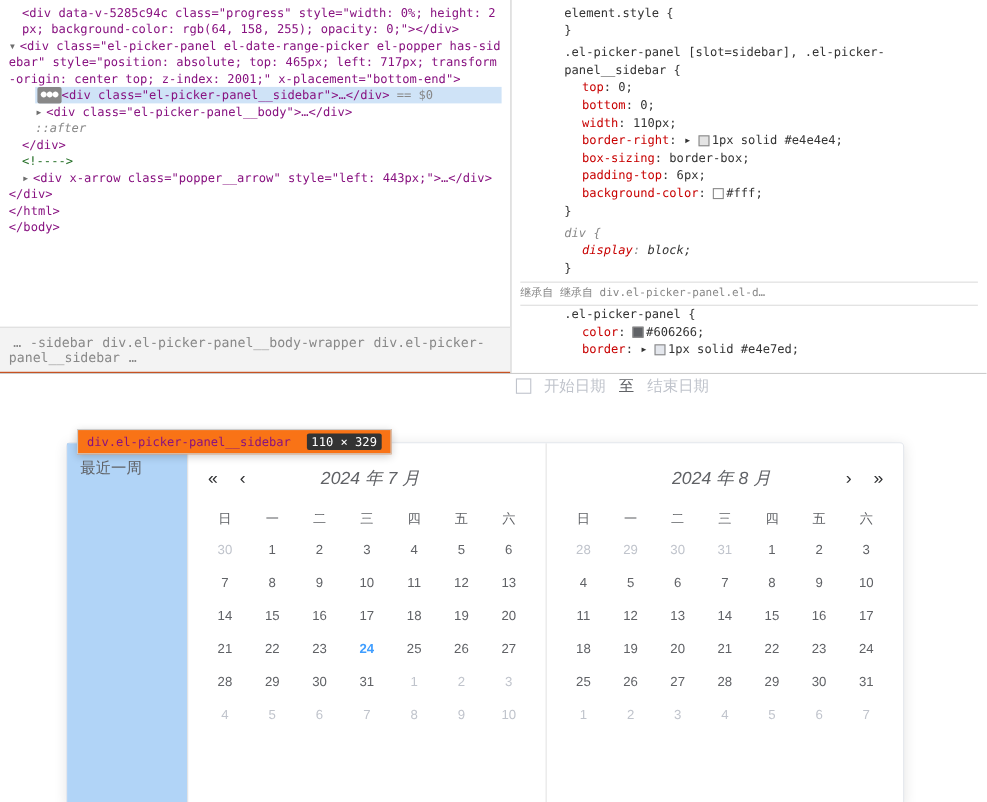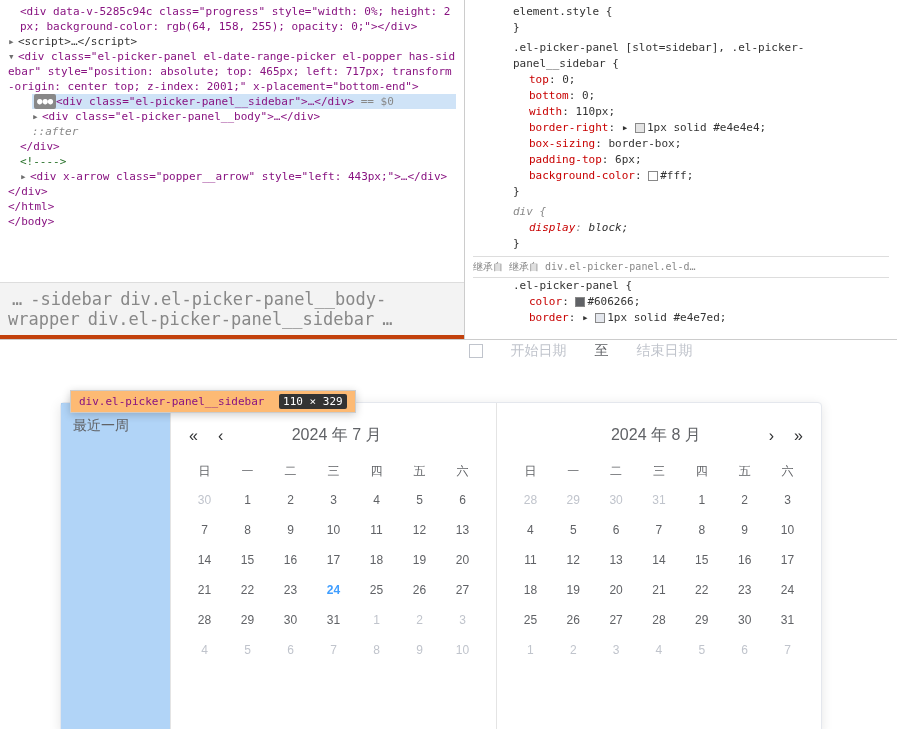--- a/index.html
+++ b/index.html
@@ -11,66 +11,65 @@
 .comment { color: #236e25; }
 .pseudo { color: #888; font-style: italic; }
 .dim { color: #888; }
 .highlight-line { background: #d0e3f5; }
 .toggle { color: #6e6e6e; display: inline-block; width: 10px; cursor: pointer; }
 .indent0 { margin-left: 0; }
 .indent1 { margin-left: 12px; }
 .indent2 { margin-left: 24px; }
 .ellipsis-btn { background: #888; color: #fff; border-radius: 2px; font-size: 9px; padding: 0 3px; position: absolute; left: 2px; }
 
-.breadcrumb { color: #888; padding: 6px 8px; border-top: 1px solid #ddd; border-bottom: 4px solid #c2410c; font-size: 17px; }
+.breadcrumb { color: #888; padding: 6px 8px; border-top: 1px solid #ddd; border-bottom: 1px solid #c2410c; font-size: 12px; }
 .breadcrumb span { margin: 0 4px; }
 
 .styles-panel { flex: 1; overflow: auto; padding: 4px 8px; font-size: 11px; line-height: 16px; }
 .rule { margin-bottom: 4px; margin-left: 40px; }
 .selector { color: #333; }
 .prop { margin-left: 16px; }
 .prop-name { color: #c80000; }
 .prop-val { color: #333; }
 .italic { font-style: italic; color: #888; }
 .inherit-bar { border-top: 1px solid #ddd; border-bottom: 1px solid #ddd; padding: 2px 0; color: #888; font-size: 10px; }
 .swatch { display: inline-block; width: 10px; height: 10px; border: 1px solid #888; vertical-align: middle; margin-right: 2px; }
 
 .page-area { position: relative; padding: 0; font-family: -apple-system, sans-serif; font-size: 14px; color: #606266; }
 .page-headers { display: flex; gap: 40px; padding: 2px 70px; }
-.date-input { display: flex; align-items: center; gap: 28px; color: #c0c4cc; flex: 1; }
+.date-input { display: flex; align-items: center; gap: 12px; color: #c0c4cc; flex: 1; }
 .date-input .icon { width: 14px; height: 14px; border: 1px solid #c0c4cc; }
 
-.tooltip { position: absolute; top: 50px; left: 70px; background: #fdba74; border: 1px solid #ccc; box-shadow: 0 2px 8px rgba(0,0,0,0.2); padding: 4px 8px; font-family: monospace; font-size: 11px; z-index: 20; }
+.tooltip { position: absolute; top: 50px; left: 70px; background: #f97316; border: 1px solid #ccc; box-shadow: 0 2px 8px rgba(0,0,0,0.2); padding: 4px 8px; font-family: monospace; font-size: 11px; z-index: 20; }
 .tooltip .sel { color: #881280; }
 .tooltip .dims { background: #333; color: #fff; padding: 1px 4px; margin-left: 8px; border-radius: 2px; }
 
 .picker-wrap { position: relative; margin: 40px 0 0 60px; display: inline-flex; background: #fff; border: 1px solid #e4e7ed; box-shadow: 0 2px 12px rgba(0,0,0,0.1); border-radius: 4px; }
 .sidebar-overlay { width: 110px; height: 329px; background: rgba(100,170,240,0.5); border-right: 1px solid #e4e4e4; padding-top: 6px; font-size: 14px; position: relative; }
 .sidebar-item { padding: 8px 12px; color: #606266; cursor: pointer; }
 
 .cal-container { display: flex; }
 .cal { width: 325px; padding: 10px 12px; }
 .cal + .cal { border-left: 1px solid #e4e4e4; }
 .cal-header { display: flex; align-items: center; justify-content: center; gap: 8px; padding: 12px 0; font-size: 16px; color: #606266; }
 .cal-nav { color: #303133; cursor: pointer; padding: 0 6px; }
-.cal-title { flex: 1; text-align: center; }
+.cal-title { flex: 1; text-align: center; font-style: italic; }
 .cal-table { width: 100%; border-collapse: collapse; table-layout: fixed; }
 .cal-table th { padding: 5px; color: #606266; font-weight: normal; font-size: 12px; }
 .cal-table td { text-align: center; padding: 8px 0; font-size: 12px; cursor: pointer; color: #606266; }
 .cal-table td.prev, .cal-table td.next { color: #c0c4cc; }
 .cal-table td.today { color: #409eff; font-weight: bold; }
 .sep-dark { color: #606266; }
 </style>
 </head>
 <body>
 
 <div class="devtools">
   <div class="dom-panel" style="position:relative">
     <div class="line indent1" style="color:#881280; word-break:break-all">&lt;div data-v-5285c94c class="progress" style="width: 0%; height: 2px; background-color: rgb(64, 158, 255); opacity: 0;"&gt;&lt;/div&gt;</div>
-    <div class="line indent0"><span class="toggle">▸</span><span>&lt;script&gt;…&lt;/script&gt;</span></div>
     <div class="line indent0"><span class="toggle">▾</span><span style="color:#881280">&lt;div class="el-picker-panel el-date-range-picker el-popper has-sidebar" style="position: absolute; top: 465px; left: 717px; transform-origin: center top; z-index: 2001;" x-placement="bottom-end"&gt;</span></div>
     <div class="line indent2" style="background:#cfe3f7; position:relative">
       <span class="ellipsis-btn">●●●</span>
       <span class="toggle" style="margin-left:14px">▸</span><span style="color:#881280">&lt;div class="el-picker-panel__sidebar"&gt;…&lt;/div&gt;</span><span class="dim"> == $0</span>
     </div>
     <div class="line indent2"><span class="toggle">▸</span><span style="color:#881280">&lt;div class="el-picker-panel__body"&gt;…&lt;/div&gt;</span></div>
     <div class="line indent2 pseudo">::after</div>
     <div class="line indent1" style="color:#881280">&lt;/div&gt;</div>
     <div class="line indent1 comment">&lt;!----&gt;</div>
     <div class="line indent1"><span class="toggle">▸</span><span style="color:#881280">&lt;div x-arrow class="popper__arrow" style="left: 443px;"&gt;…&lt;/div&gt;</span></div>

